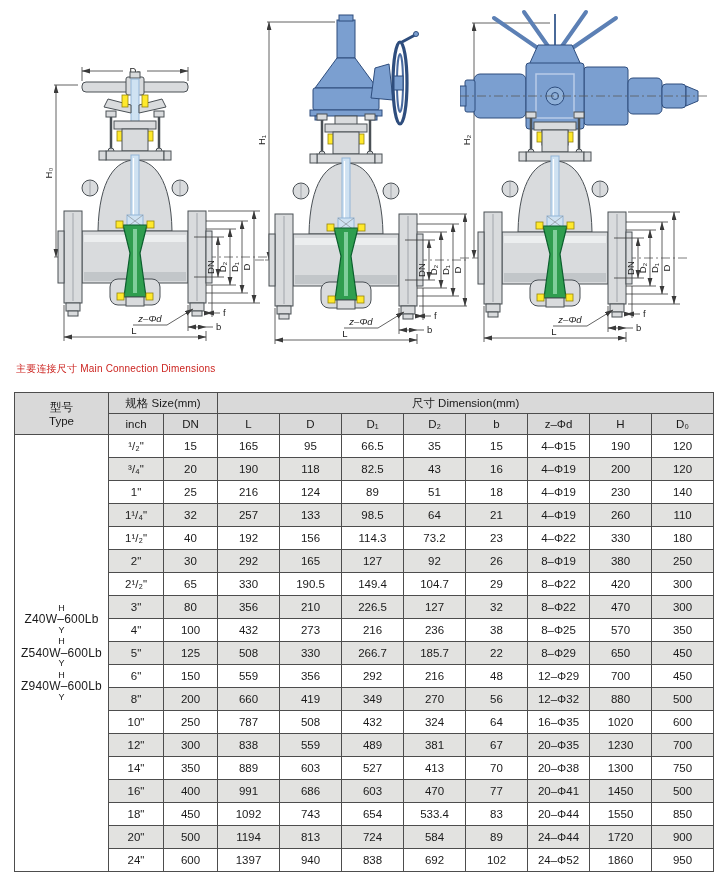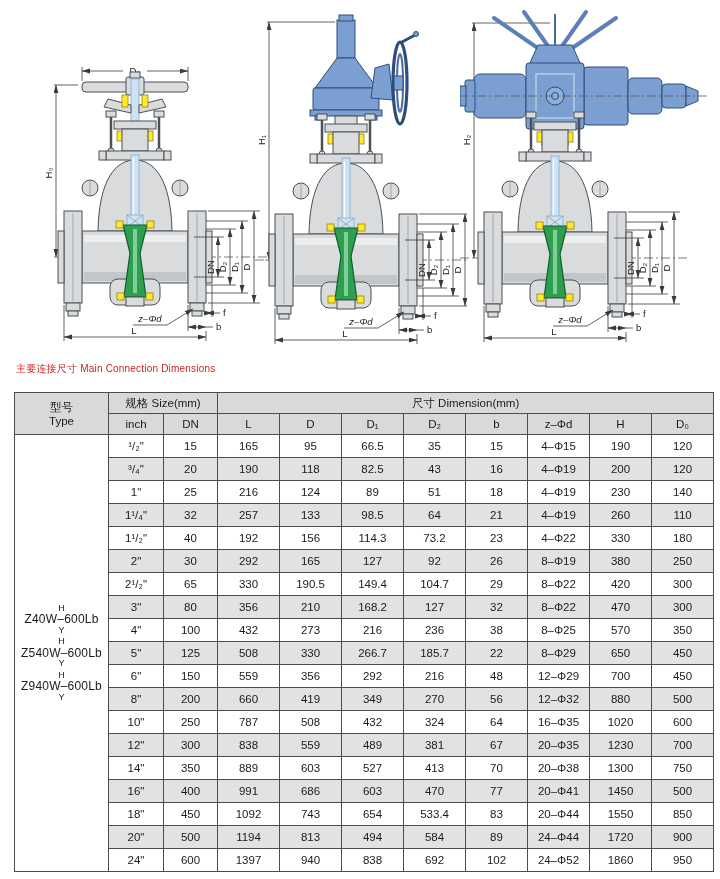--- a/index.html
+++ b/index.html
@@ -349,21 +349,21 @@
         <td>29</td>
         <td>8–Φ22</td>
         <td>420</td>
         <td>300</td>
       </tr>
       <tr class="stripe">
         <td>3"</td>
         <td>80</td>
         <td>356</td>
         <td>210</td>
-        <td>168.2</td>
+        <td>226.5</td>
         <td>127</td>
         <td>32</td>
         <td>8–Φ22</td>
         <td>470</td>
         <td>300</td>
       </tr>
       <tr>
         <td>4"</td>
         <td>100</td>
         <td>432</td>
@@ -469,21 +469,21 @@
         <td>83</td>
         <td>20–Φ44</td>
         <td>1550</td>
         <td>850</td>
       </tr>
       <tr class="stripe">
         <td>20"</td>
         <td>500</td>
         <td>1194</td>
         <td>813</td>
-        <td>494</td>
+        <td>724</td>
         <td>584</td>
         <td>89</td>
         <td>24–Φ44</td>
         <td>1720</td>
         <td>900</td>
       </tr>
       <tr>
         <td>24"</td>
         <td>600</td>
         <td>1397</td>

